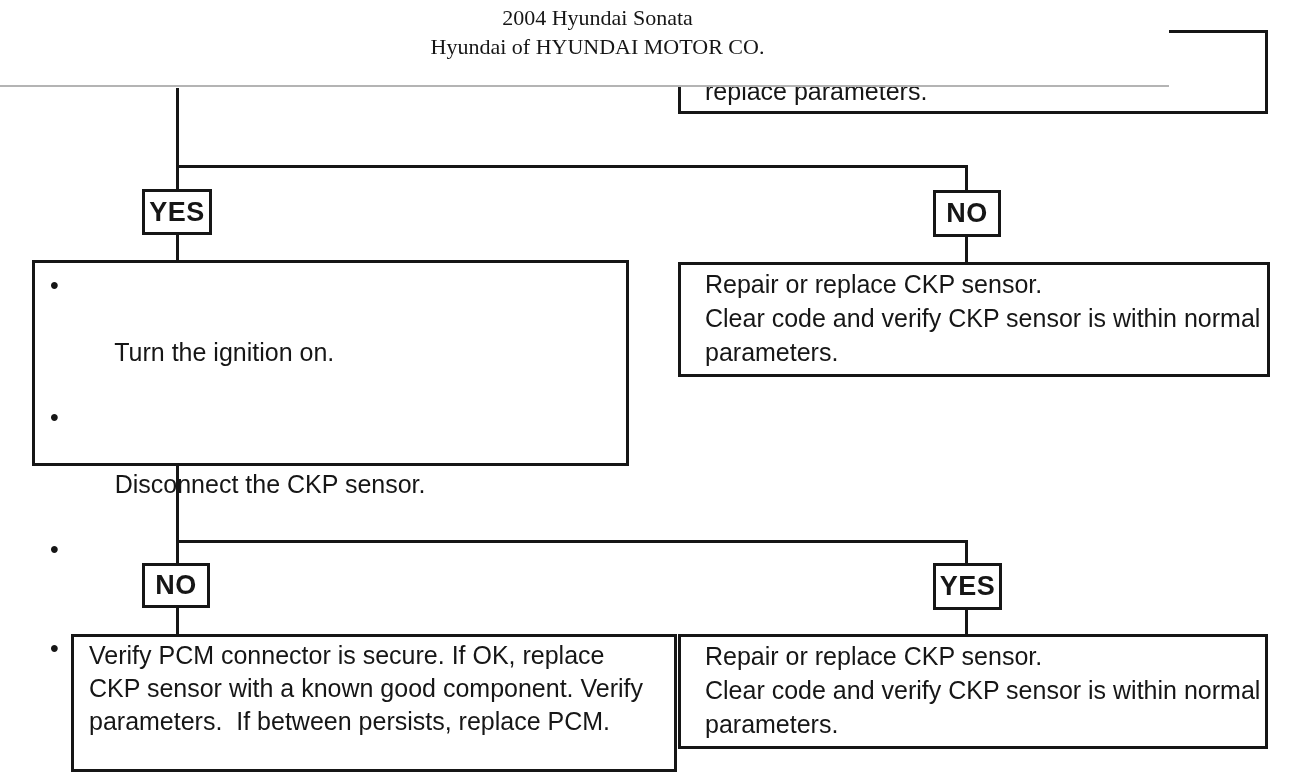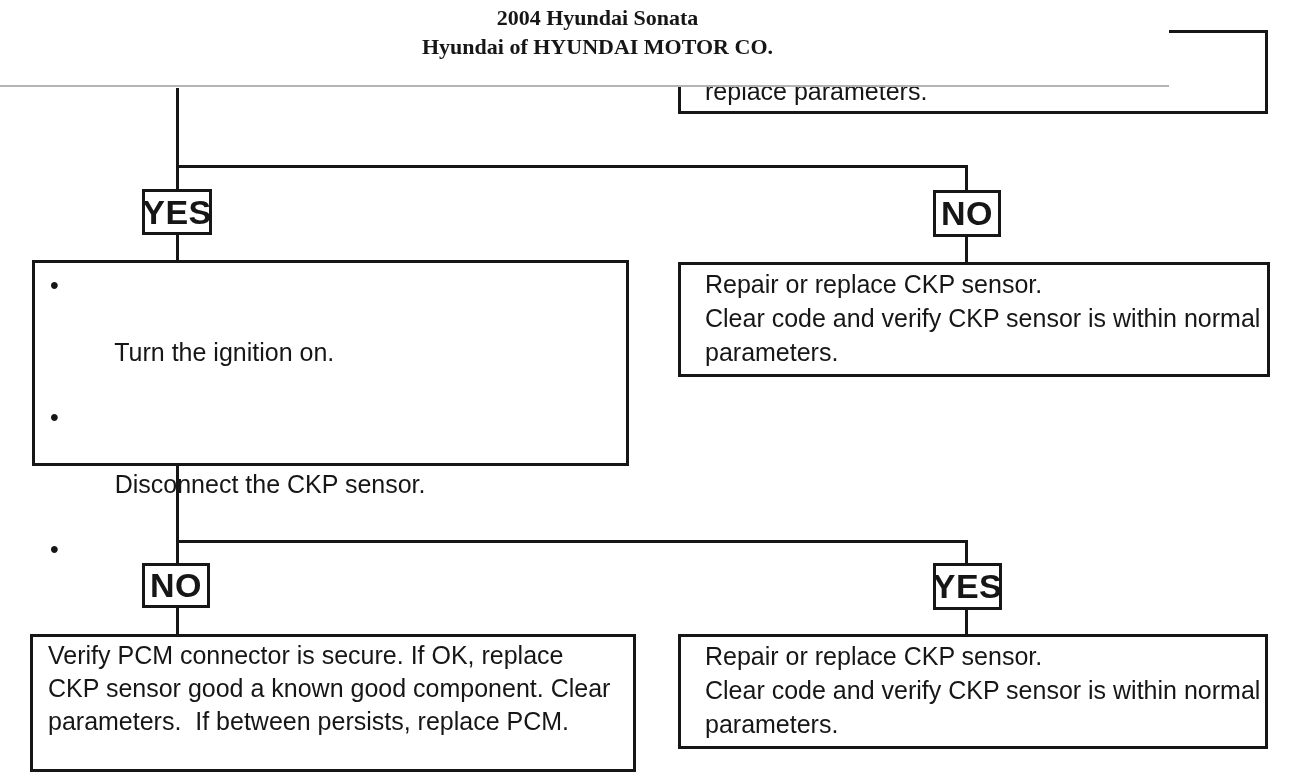--- a/index.html
+++ b/index.html
@@ -4,43 +4,43 @@
 <style>
   html,body { margin:0; padding:0; background:#ffffff; }
   .page {
     position:relative; width:1295px; height:779px; background:#ffffff;
     font-family:"Liberation Sans", sans-serif; color:#161616; overflow:hidden;
   }
   
   .hdr {
     position:absolute; top:0; left:0; width:1169px; height:87px; box-sizing:border-box;
     background:#ffffff; border-bottom:2px solid #b4b4b4; z-index:3;
-    text-align:center; font-family:"Liberation Serif", serif; font-weight:bold;
+    text-align:center; font-family:"Liberation Serif", serif; font-weight:normal;
     font-size:22px; line-height:29px; padding-top:3px; padding-left:26px;
   }
   .hdr div { white-space:pre; }
   
   .fbox {
     position:absolute; box-sizing:border-box; border:3px solid #161616; background:#ffffff;
     font-size:25px; line-height:34px; z-index:1;
   }
   .lblbox {
     position:absolute; box-sizing:border-box; border:3px solid #161616; background:#ffffff;
     display:flex; align-items:center; justify-content:center;
-    font-weight:bold; font-size:34px; z-index:2; letter-spacing:0.5px;
+    font-weight:bold; font-size:27px; z-index:2; letter-spacing:0.5px;
   }
   .hline, .vline { position:absolute; background:#161616; z-index:0; }
   .txtline { white-space:pre; }
   .bl { position:relative; padding-left:26px; white-space:pre; }
   .dot { position:absolute; left:3px; top:-1px; }
   .clipbox { z-index:0; }
   .clipbox .bottomtxt { position:absolute; bottom:3px; left:24px; white-space:pre; }
   .stepbox { padding:7px 6px 0 12px; line-height:33px; }
   .repairbox { padding:2px 6px 0 24px; }
-  .verifybox { padding:2px 6px 0 15px; line-height:33px; }
+  .verifybox { padding:2px 6px 0 15px; line-height:33px;margin-left:41px; }
 </style>
 </head>
 <body>
 
 <div class="page">
 
   <div class="hdr">
     <div>2004 Hyundai Sonata</div>
     <div>Hyundai of HYUNDAI MOTOR CO.</div>
   </div>
@@ -97,21 +97,21 @@
   </div>
   <div class="vline" style="left:176px; top:608px; width:3px; height:26px;"></div>
 
   <div class="lblbox" style="left:933px; top:563px; width:69px; height:47px;">
     <span>YES</span>
   </div>
   <div class="vline" style="left:965px; top:610px; width:3px; height:24px;"></div>
 
   <div class="fbox verifybox" style="left:30px; top:634px; width:606px; height:138px;">
     <div class="txtline">Verify PCM connector is secure. If OK, replace</div>
-    <div class="txtline">CKP sensor good a known good component. Clear</div>
+    <div class="txtline">CKP sensor with a known good component. Verify</div>
     <div class="txtline">parameters.  If between persists, replace PCM.</div>
   </div>
 
   <div class="fbox repairbox" style="left:678px; top:634px; width:590px; height:115px;">
     <div class="txtline">Repair or replace CKP sensor.</div>
     <div class="txtline">Clear code and verify CKP sensor is within normal</div>
     <div class="txtline">parameters.</div>
   </div>
 
 </div>

